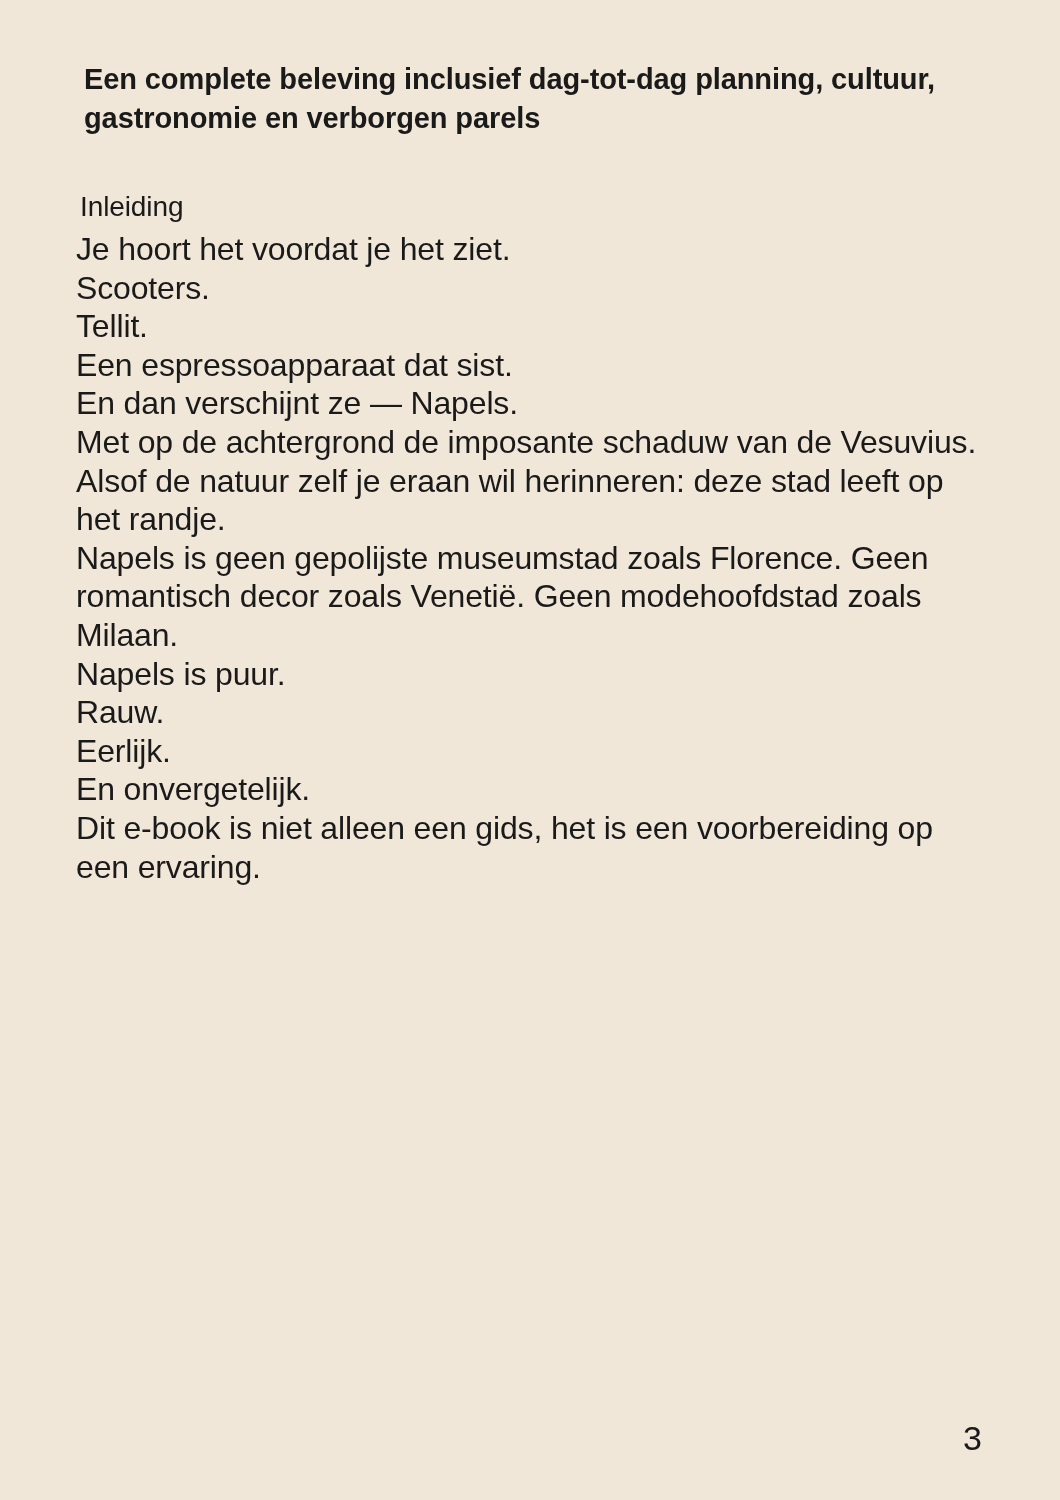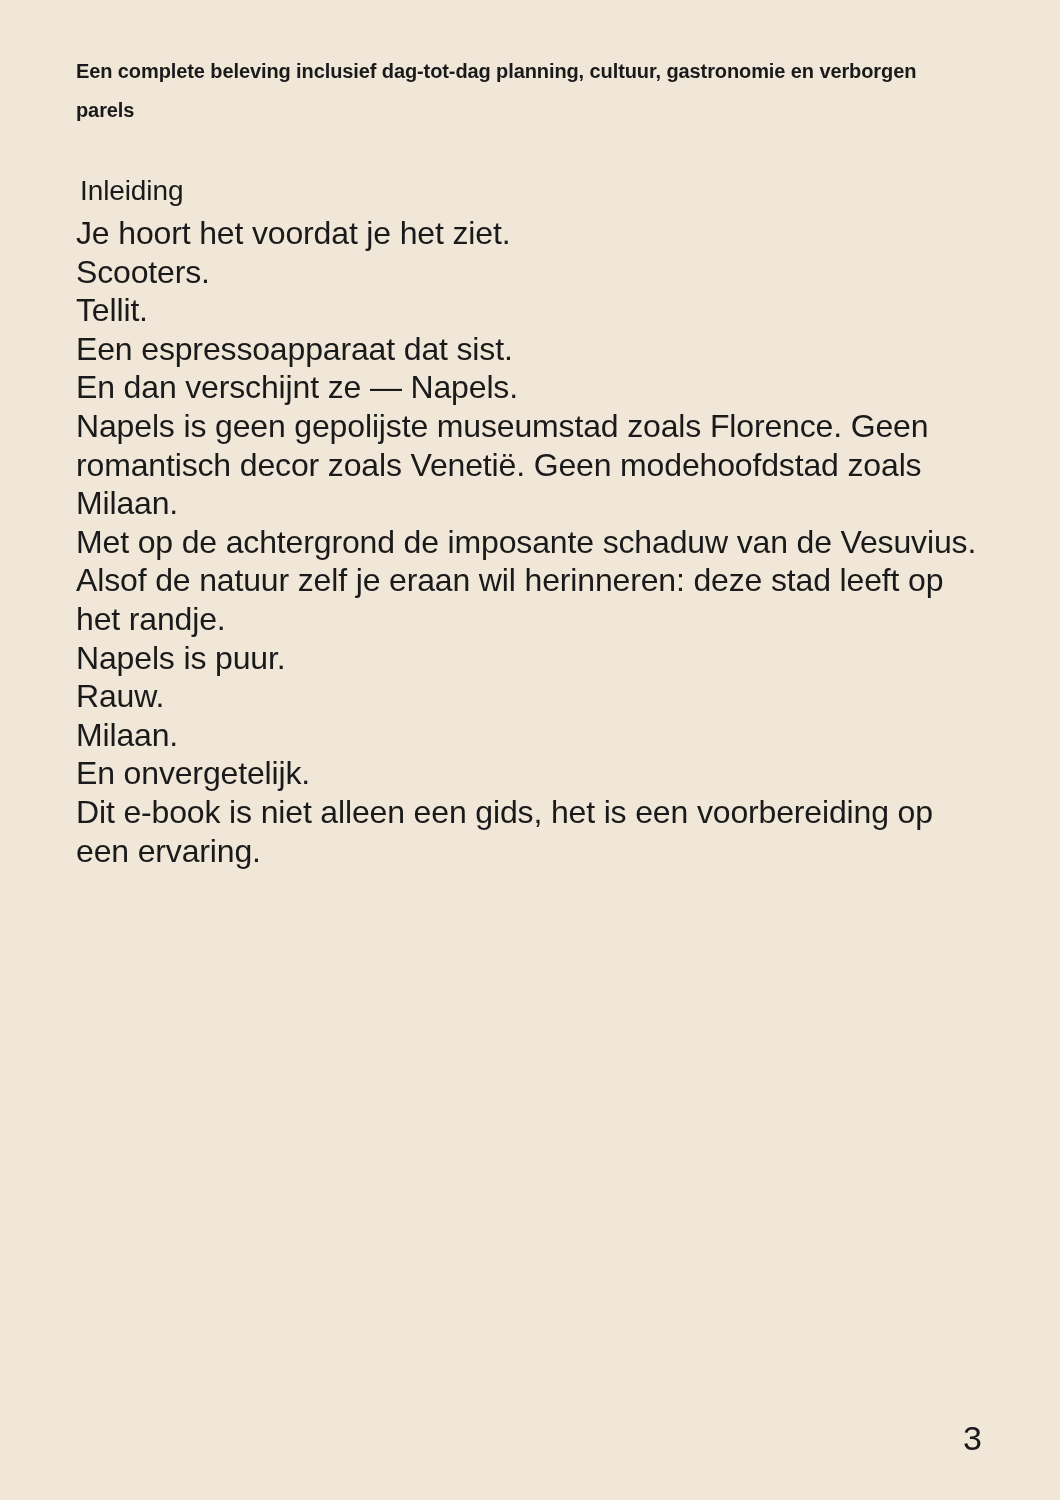--- a/index.html
+++ b/index.html
@@ -15,25 +15,25 @@
     overflow: hidden;
   }
   .page {
     position: relative;
     width: 1060px;
     height: 1500px;
     box-sizing: border-box;
     padding: 52px 78px 0 76px;
   }
   .doc-title {
-    font-size: 20px;
+    font-size: 29px;
     font-weight: bold;
     line-height: 38.5px;
     letter-spacing: -0.1px;
-    margin: 0;
+    margin: 8px;
     max-width: 880px;
   }
   .spacer-line {
     height: 38.5px;
   }
   .section-heading {
     font-size: 28px;
     font-weight: normal;
     line-height: 38.6px;
     letter-spacing: -0.1px;
@@ -71,25 +71,25 @@
   <div class="spacer-line"></div>
 
   <h2 class="section-heading">Inleiding</h2>
 
   <div class="body-block">
     <p class="body-line">Je hoort het voordat je het ziet.</p>
     <p class="body-line">Scooters.</p>
     <p class="body-line">Tellit.</p>
     <p class="body-line">Een espressoapparaat dat sist.</p>
     <p class="body-line">En dan verschijnt ze — Napels.</p>
+    <p class="body-line">Met op de achtergrond de imposante schaduw van de Vesuvius. Alsof de natuur zelf je eraan wil herinneren: deze stad leeft op het randje.</p>
     <p class="body-line">Napels is geen gepolijste museumstad zoals Florence. Geen romantisch decor zoals Venetië. Geen modehoofdstad zoals Milaan.</p>
-    <p class="body-line">Met op de achtergrond de imposante schaduw van de Vesuvius. Alsof de natuur zelf je eraan wil herinneren: deze stad leeft op het randje.</p>
     <p class="body-line">Napels is puur.</p>
     <p class="body-line">Rauw.</p>
-    <p class="body-line">Milaan.</p>
+    <p class="body-line">Eerlijk.</p>
     <p class="body-line">En onvergetelijk.</p>
     <p class="body-line">Dit e-book is niet alleen een gids, het is een voorbereiding op een ervaring.</p>
   </div>
 
   <div class="spacer-line"></div>
 
 
   <div class="page-number">3</div>
 
 </div>

